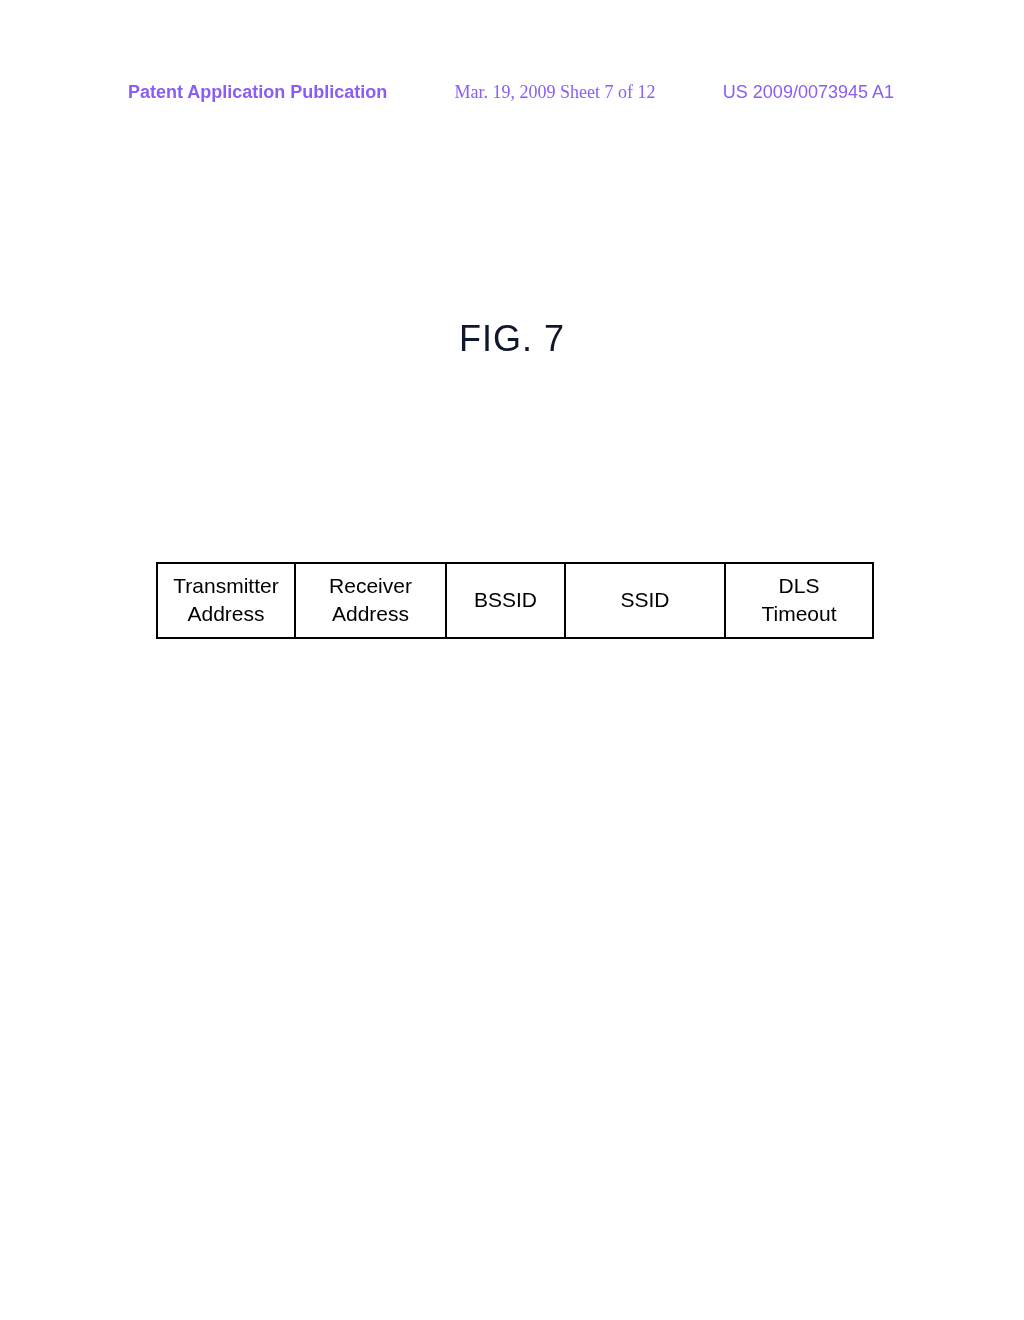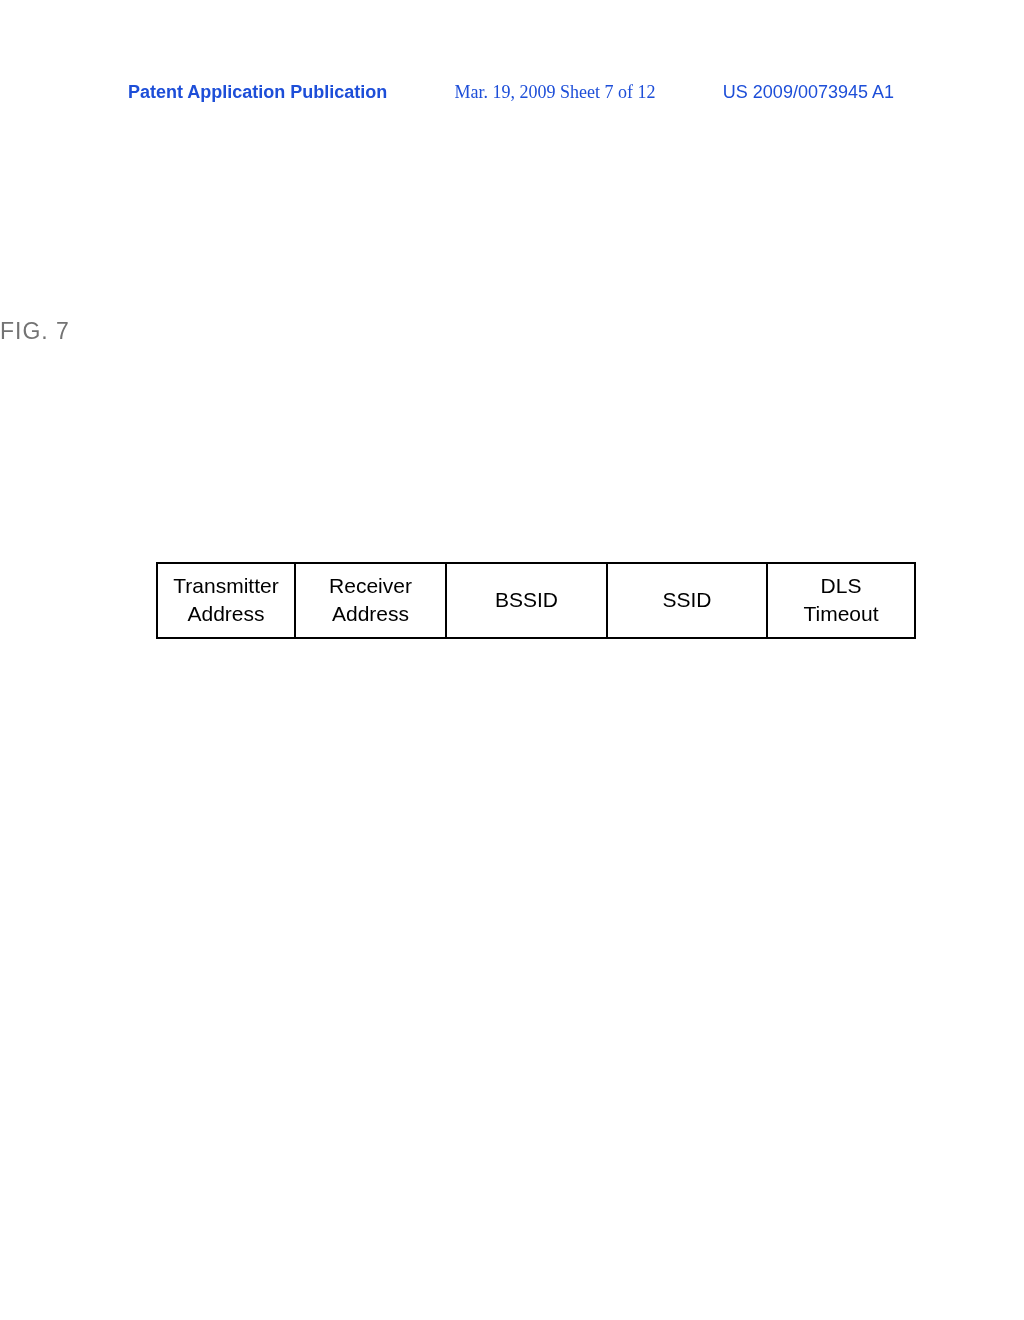--- a/index.html
+++ b/index.html
@@ -16,62 +16,62 @@
     }
     .header {
       position: absolute;
       top: 82px;
       left: 0;
       right: 0;
       display: flex;
       justify-content: space-between;
       padding: 0 130px 0 128px;
       font-size: 18px;
-      color: #1d4ed8;
+      color: #8b5cf6;
     }
     .header-left {
       font-weight: bold;
     }
     .header-center {
       font-weight: normal;
       font-family: Liberation Serif, serif;
     }
     .header-right {
       font-weight: normal;
       text-align: center;
     }
     .figure-label {
       position: absolute;
       top: 318px;
       left: 0;
       right: 0;
-      text-align: left;
-      font-size: 23px;
-      color: #737373;
+      text-align: center;
+      font-size: 36px;
+      color: #0f172a;
       letter-spacing: 1px;
     }
     .diagram-table {
       position: absolute;
       top: 562px;
       left: 156px;
       border-collapse: collapse;
     }
     .diagram-table td {
       border: 2px solid #000;
       text-align: center;
       vertical-align: middle;
       font-size: 21px;
       color: #000;
       padding: 8px 4px;
       line-height: 1.35;
       height: 72px;
     }
     .col1 { width: 138px; }
     .col2 { width: 151px; }
-    .col3 { width: 161px; }
+    .col3 { width: 119px; }
     .col4 { width: 160px; }
     .col5 { width: 148px; }
   </style>
 </head>
 <body>
 
 <div class="header">
   <span class="header-left">Patent Application Publication</span>
   <span class="header-center">Mar. 19, 2009  Sheet 7 of 12</span>
   <span class="header-right">US 2009/0073945 A1</span>

